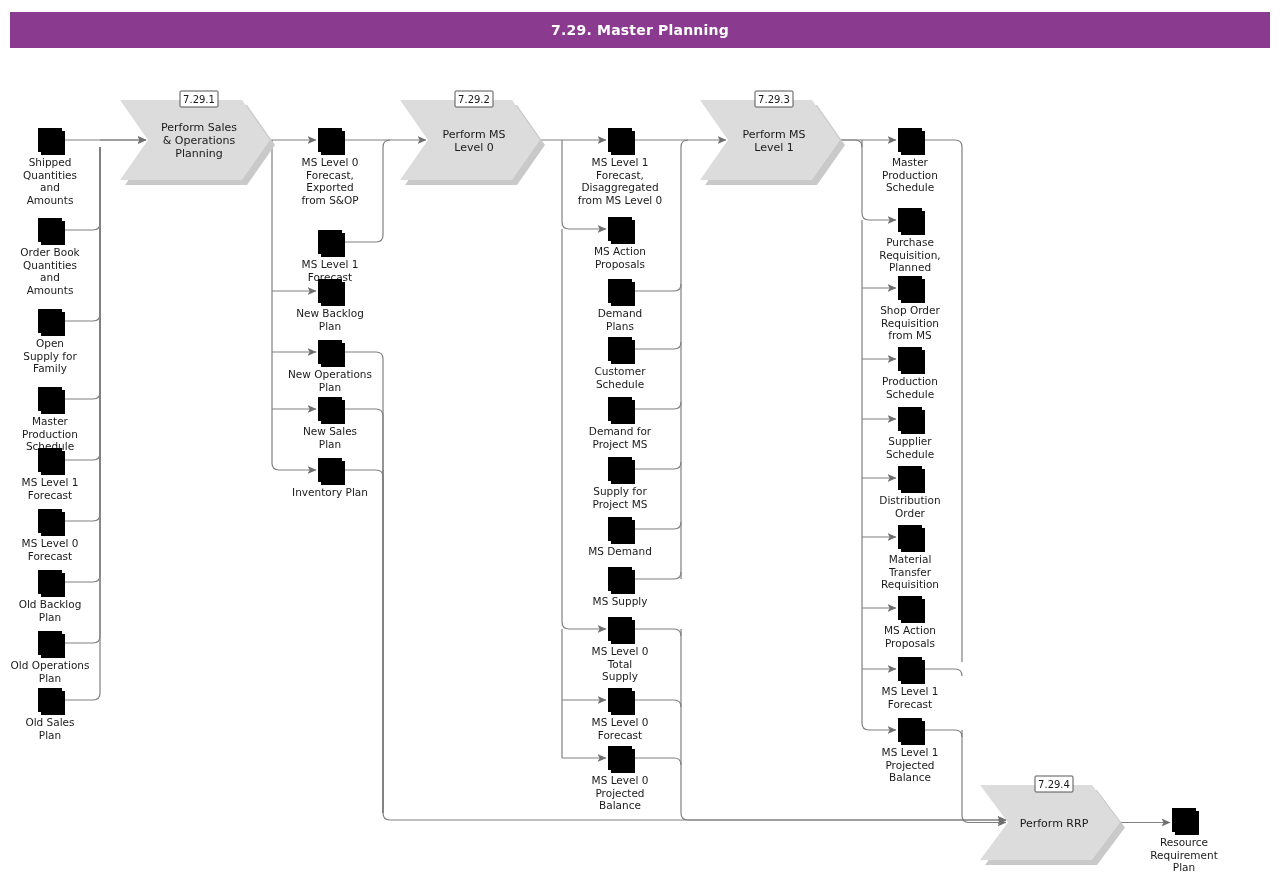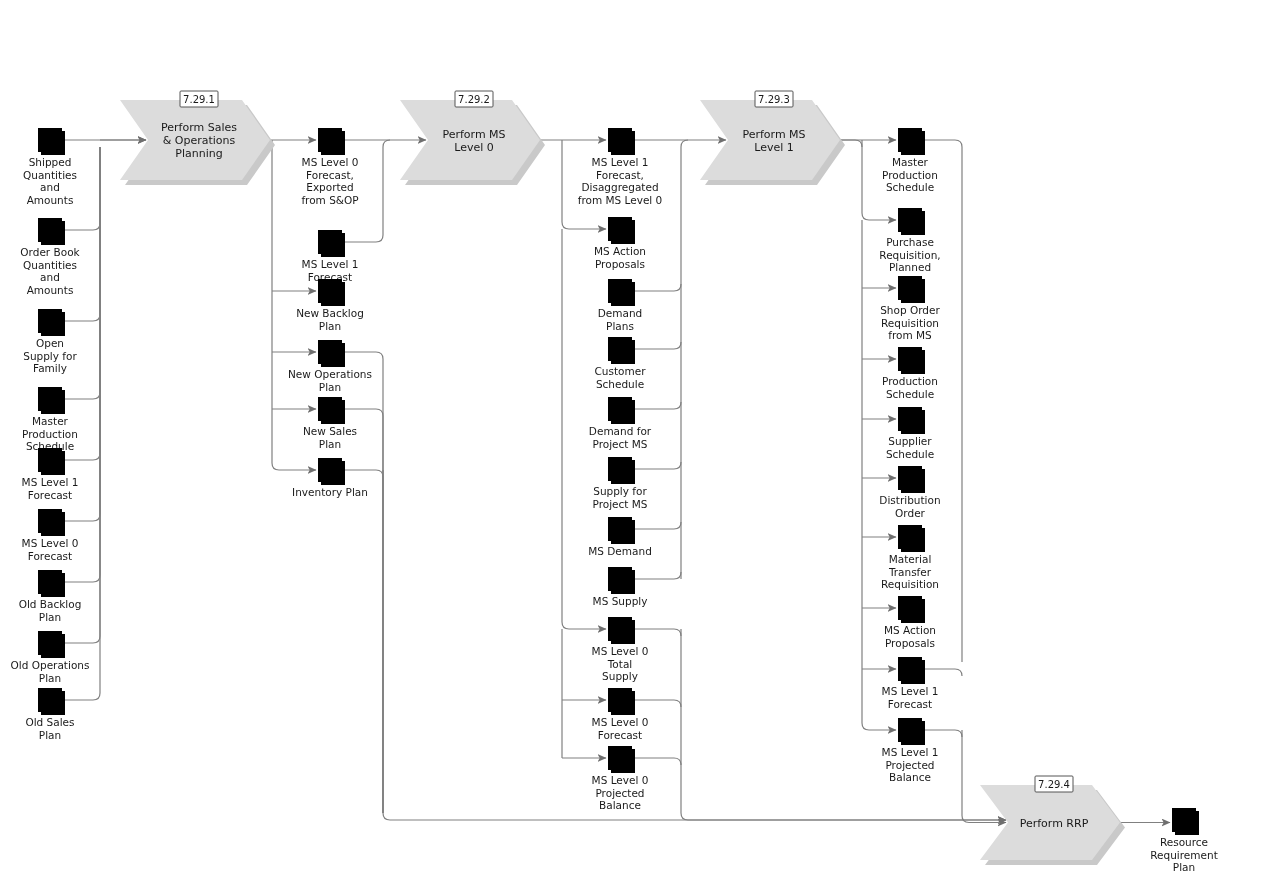--- a/index.html
+++ b/index.html
@@ -20,20 +20,23 @@
   .proc-shadow{fill:#c9c9c9;}
   .proc-lbl{font-family:"DejaVu Sans",sans-serif;font-size:11px;fill:#1a1a1a;text-anchor:middle;}
   .tagbox{fill:#ffffff;stroke:#555555;stroke-width:1;}
   .tag-lbl{font-family:"DejaVu Sans",sans-serif;font-size:10px;fill:#1a1a1a;text-anchor:middle;}
 </style>
 </head>
 <body>
 
 <div id="page">
 
+  <div class="titlebar">
+    <span class="t">7.29. Master Planning</span>
+  </div>
 
   <svg id="canvas" viewBox="0 0 1280 886" xmlns="http://www.w3.org/2000/svg">
     <defs>
       <marker id="arrow" markerWidth="9" markerHeight="8" refX="8.5" refY="4" orient="auto" markerUnits="userSpaceOnUse">
         <path d="M0,0 L9,4 L0,8 L2.2,4 Z" fill="#6f6f6f"></path>
       </marker>
     </defs>
     <g id="connectors">
         <path d="M62,140 H93 Q100,140 100,140 H146" class="conn" marker-end="url(#arrow)"></path>
         <path d="M62,230 H93 Q100,230 100,223 V147" class="conn"></path>

